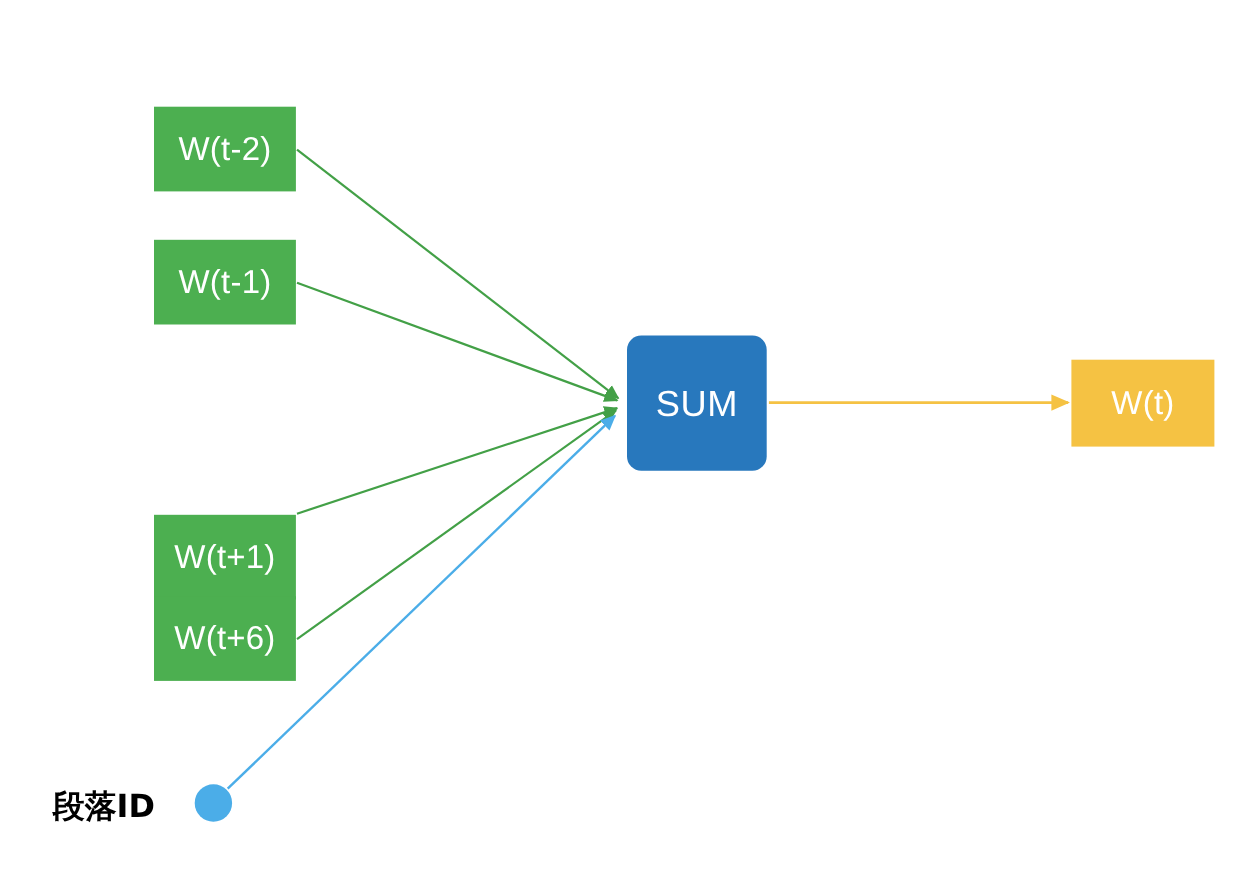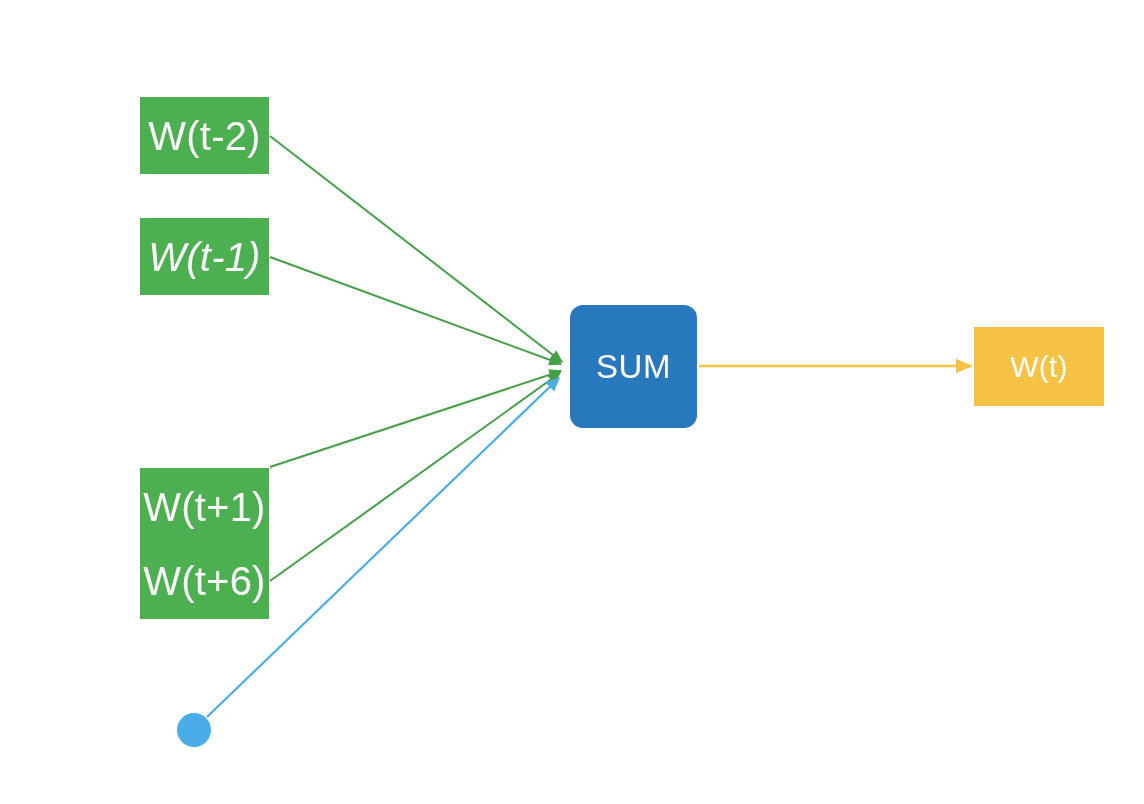--- a/index.html
+++ b/index.html
@@ -28,21 +28,21 @@
   .node {
     position: absolute;
     display: flex;
     align-items: center;
     justify-content: center;
     box-sizing: border-box;
   }
   .ctx-box {
     background: #4CAF50;
     color: #ffffff;
-    font-size: 40px;
+    font-size: 30px;
     line-height: 1;
     letter-spacing: 0.2px;
   }
   .sum-box {
     background: #2878BD;
     color: #ffffff;
     font-size: 33px;
     border-radius: 13px;
     letter-spacing: 0.5px;
   }
@@ -94,21 +94,21 @@
 
     <line x1="207" y1="717" x2="559" y2="378" stroke="#4BADE8" stroke-width="2.2" marker-end="url(#arrow-blue)"></line>
 
     <line x1="699" y1="366" x2="971" y2="366" stroke="#F5C243" stroke-width="2.6" marker-end="url(#arrow-amber)"></line>
   </svg>
 
   <div class="node ctx-box" style="left:140px; top:97px; width:129px; height:77px;">
     <span>W(t-2)</span>
   </div>
 
-  <div class="node ctx-box" style="left:140px; top:218px; width:129px; height:77px;font-style:italic;">
+  <div class="node ctx-box" style="left:140px; top:218px; width:129px; height:77px;">
     <span>W(t-1)</span>
   </div>
 
   <div class="node ctx-box" style="left:140px; top:428px; width:129px; height:77px;margin-top:40px;">
     <span>W(t+1)</span>
   </div>
 
   <div class="node ctx-box" style="left:140px; top:542px; width:129px; height:77px;">
     <span>W(t+6)</span>
   </div>
@@ -116,14 +116,15 @@
   <div class="node out-box" style="left:974px; top:327px; width:130px; height:79px;">
     <span>W(t)</span>
   </div>
 
   <div class="node sum-box" style="left:570px; top:305px; width:127px; height:123px;">
     <span>SUM</span>
   </div>
 
   <div class="para-dot" style="left:177px; top:713px; width:34px; height:34px;"></div>
 
+  <div class="para-label" style="left:48px; top:714px;">段落ID</div>
 
 </div>
 
 </body></html>

